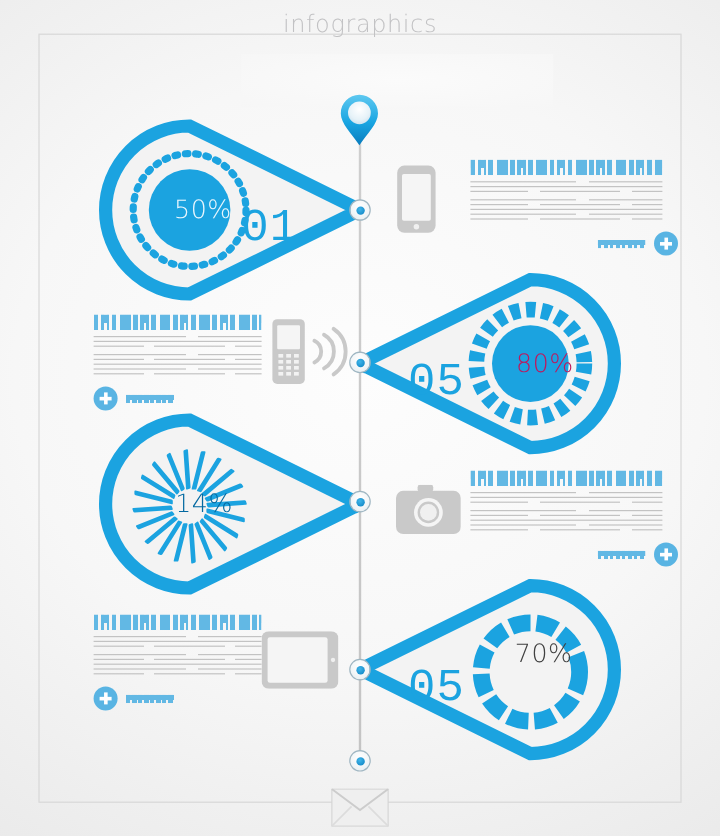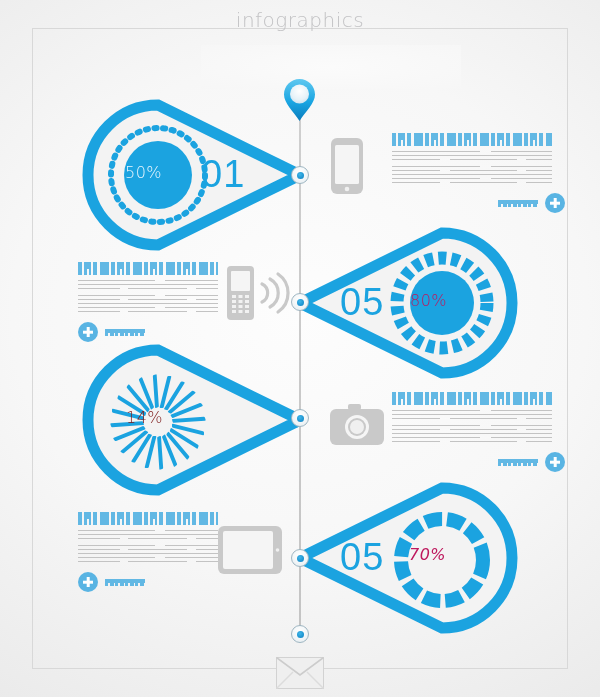--- a/index.html
+++ b/index.html
@@ -110,29 +110,31 @@
     width: 200px;
     height: 150px;
     z-index: 4;
   }
   .drop svg { display: block; overflow: visible; }
   .drop-num {
     position: absolute;
     font-size: 38px;
     font-weight: 300;
     color: #1ba3e0;
-    font-family: Liberation Sans, sans-serif;
+    font-family: Liberation Mono, monospace;
     letter-spacing: 1px;
+    margin-top: 16px;
   }
   .drop-pct {
     position: absolute;
-    font-size: 16px;
+    font-size: 21px;
     font-weight: 300;
     font-family: "DejaVu Sans", sans-serif;
     letter-spacing: 0.5px;
+    padding-left: 20px;
   }
 
   
   .block {
     position: absolute;
     width: 225px;
     z-index: 3;
   }
   .block-icon {
     position: absolute;
@@ -344,32 +346,32 @@
           <rect x="-2" y="-46" width="4" height="32" rx="1" transform="skewX(-14)"></rect>
         </g>
       <g transform="rotate(324)">
           <rect x="-2" y="-46" width="4" height="32" rx="1" transform="skewX(-14)"></rect>
         </g>
       <g transform="rotate(342)">
           <rect x="-2" y="-46" width="4" height="32" rx="1" transform="skewX(-14)"></rect>
         </g>
     </g>
   </svg>
-  <div class="drop-pct" style="left:43px; top:63px; color:#7f1d1d;">14%</div>
+  <div class="drop-pct" style="left:43px; top:63px; color:#0369a1;">14%</div>
 </div>
 
 <div class="drop" style="left:302px; top:483px;">
   <svg width="215" height="150" viewBox="0 0 215 150">
     <path d="M140 5 A70 70 0 1 1 140 145 L4 78 A2 2 0 0 1 4 72 Z" fill="#f3f3f3" stroke="#1ba3e0" stroke-width="11"></path>
   </svg>
   <svg width="110" height="110" viewBox="0 0 110 110" style="position:absolute;left:85px;top:22px">
     <circle cx="55" cy="55" r="41" fill="none" stroke="#1ba3e0" stroke-width="14" stroke-dasharray="17 5"></circle>
   </svg>
   <div class="drop-num" style="left:38px; top:53px;">05</div>
-  <div class="drop-pct" style="left:107px; top:62px; color:#be185d;font-style:italic;">70%</div>
+  <div class="drop-pct" style="left:107px; top:50px; color:#404040;">70%</div>
 </div>
 
 <div class="block" style="left:330px; top:133px;">
   <div class="block-icon" style="left:0; top:4px;">
     <svg width="34" height="58" viewBox="0 0 34 58" class="icon-gray">
       <rect x="1" y="1" width="32" height="56" rx="6" fill="#c9c9c9"></rect>
       <rect x="5" y="8" width="24" height="39" rx="1.5" fill="#f5f5f5"></rect>
       <circle cx="17" cy="52" r="2.3" fill="#f0f0f0"></circle>
     </svg>
   </div>

